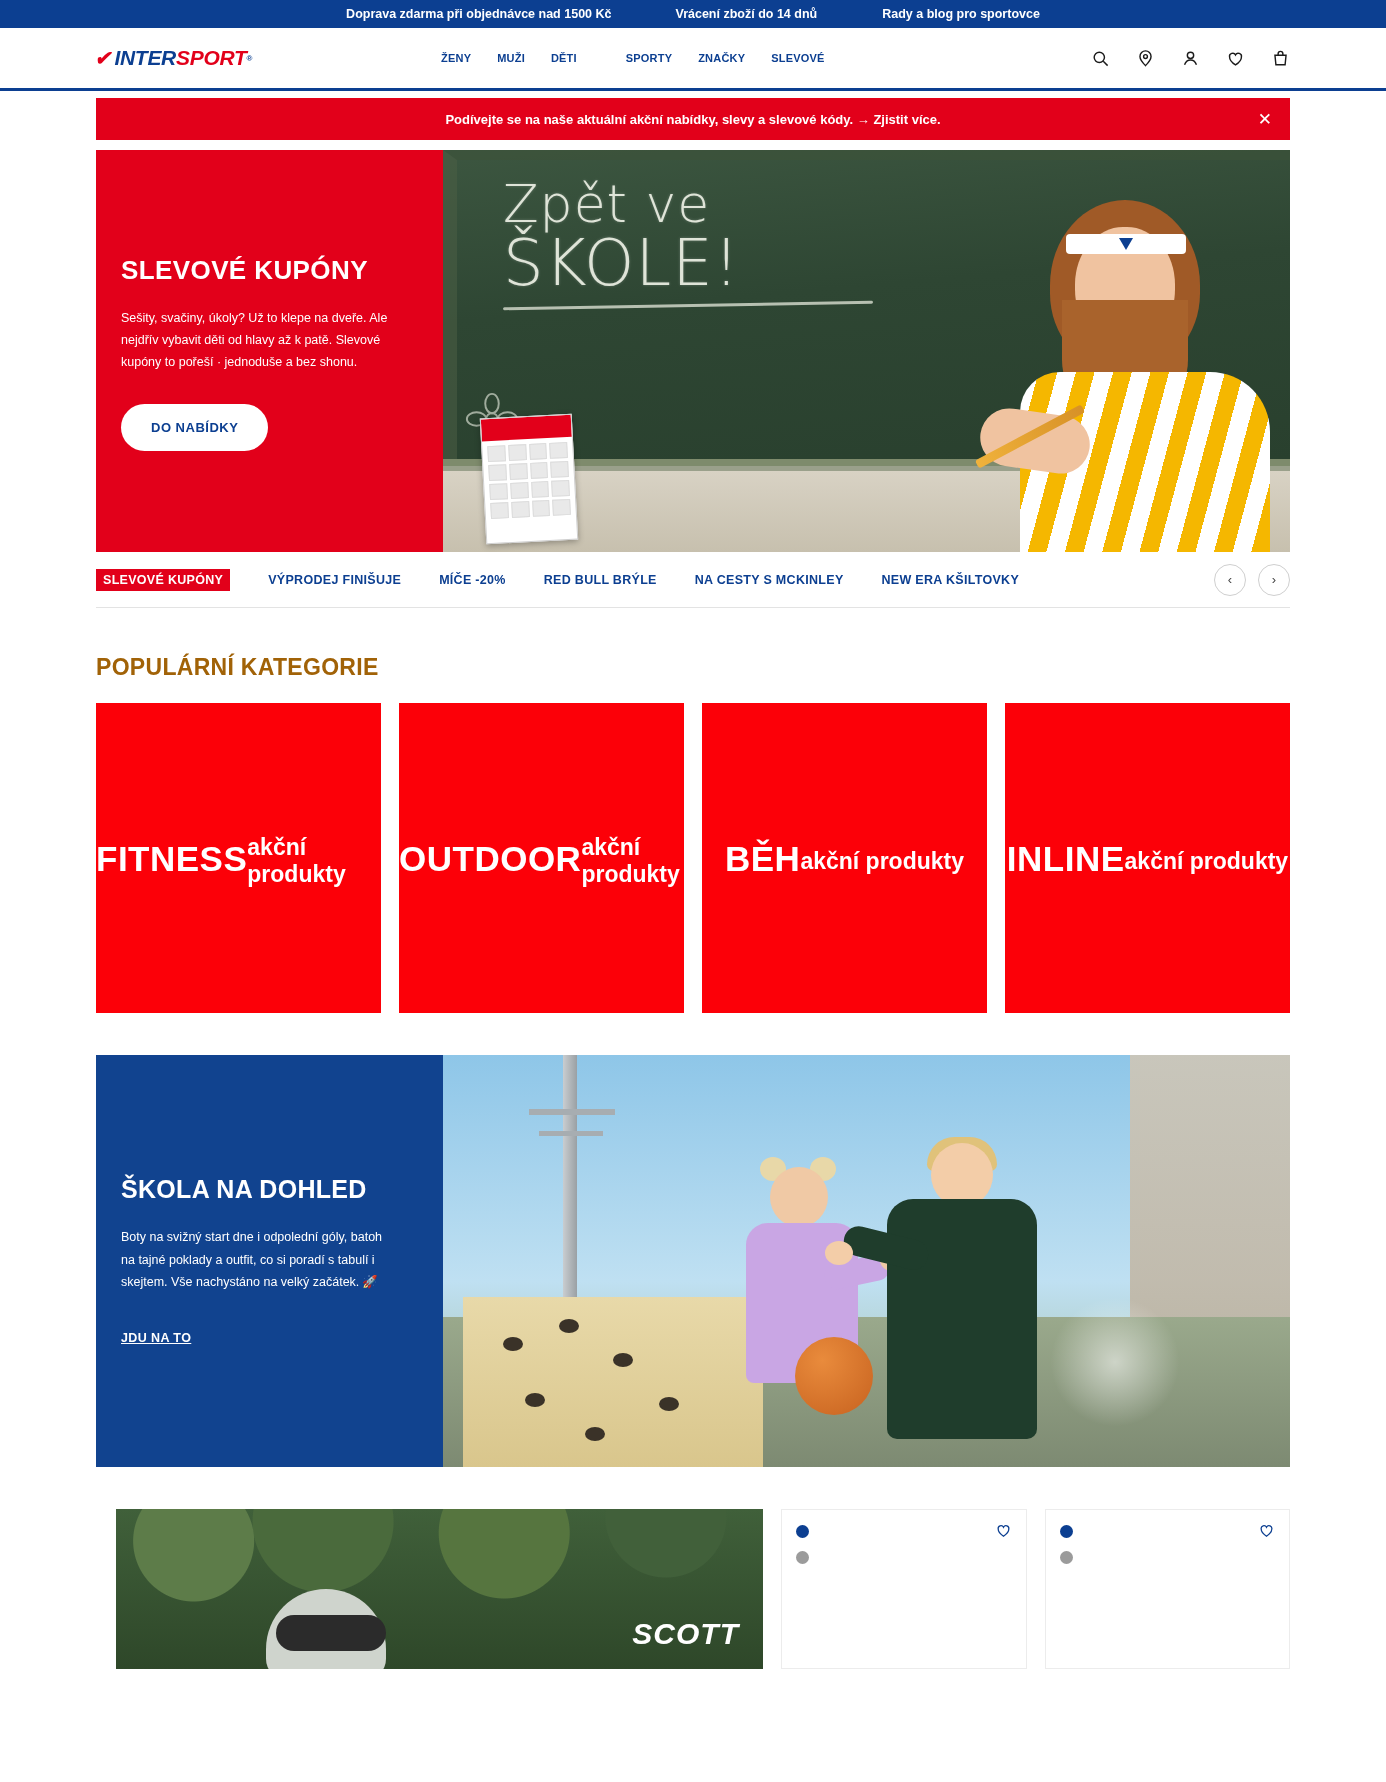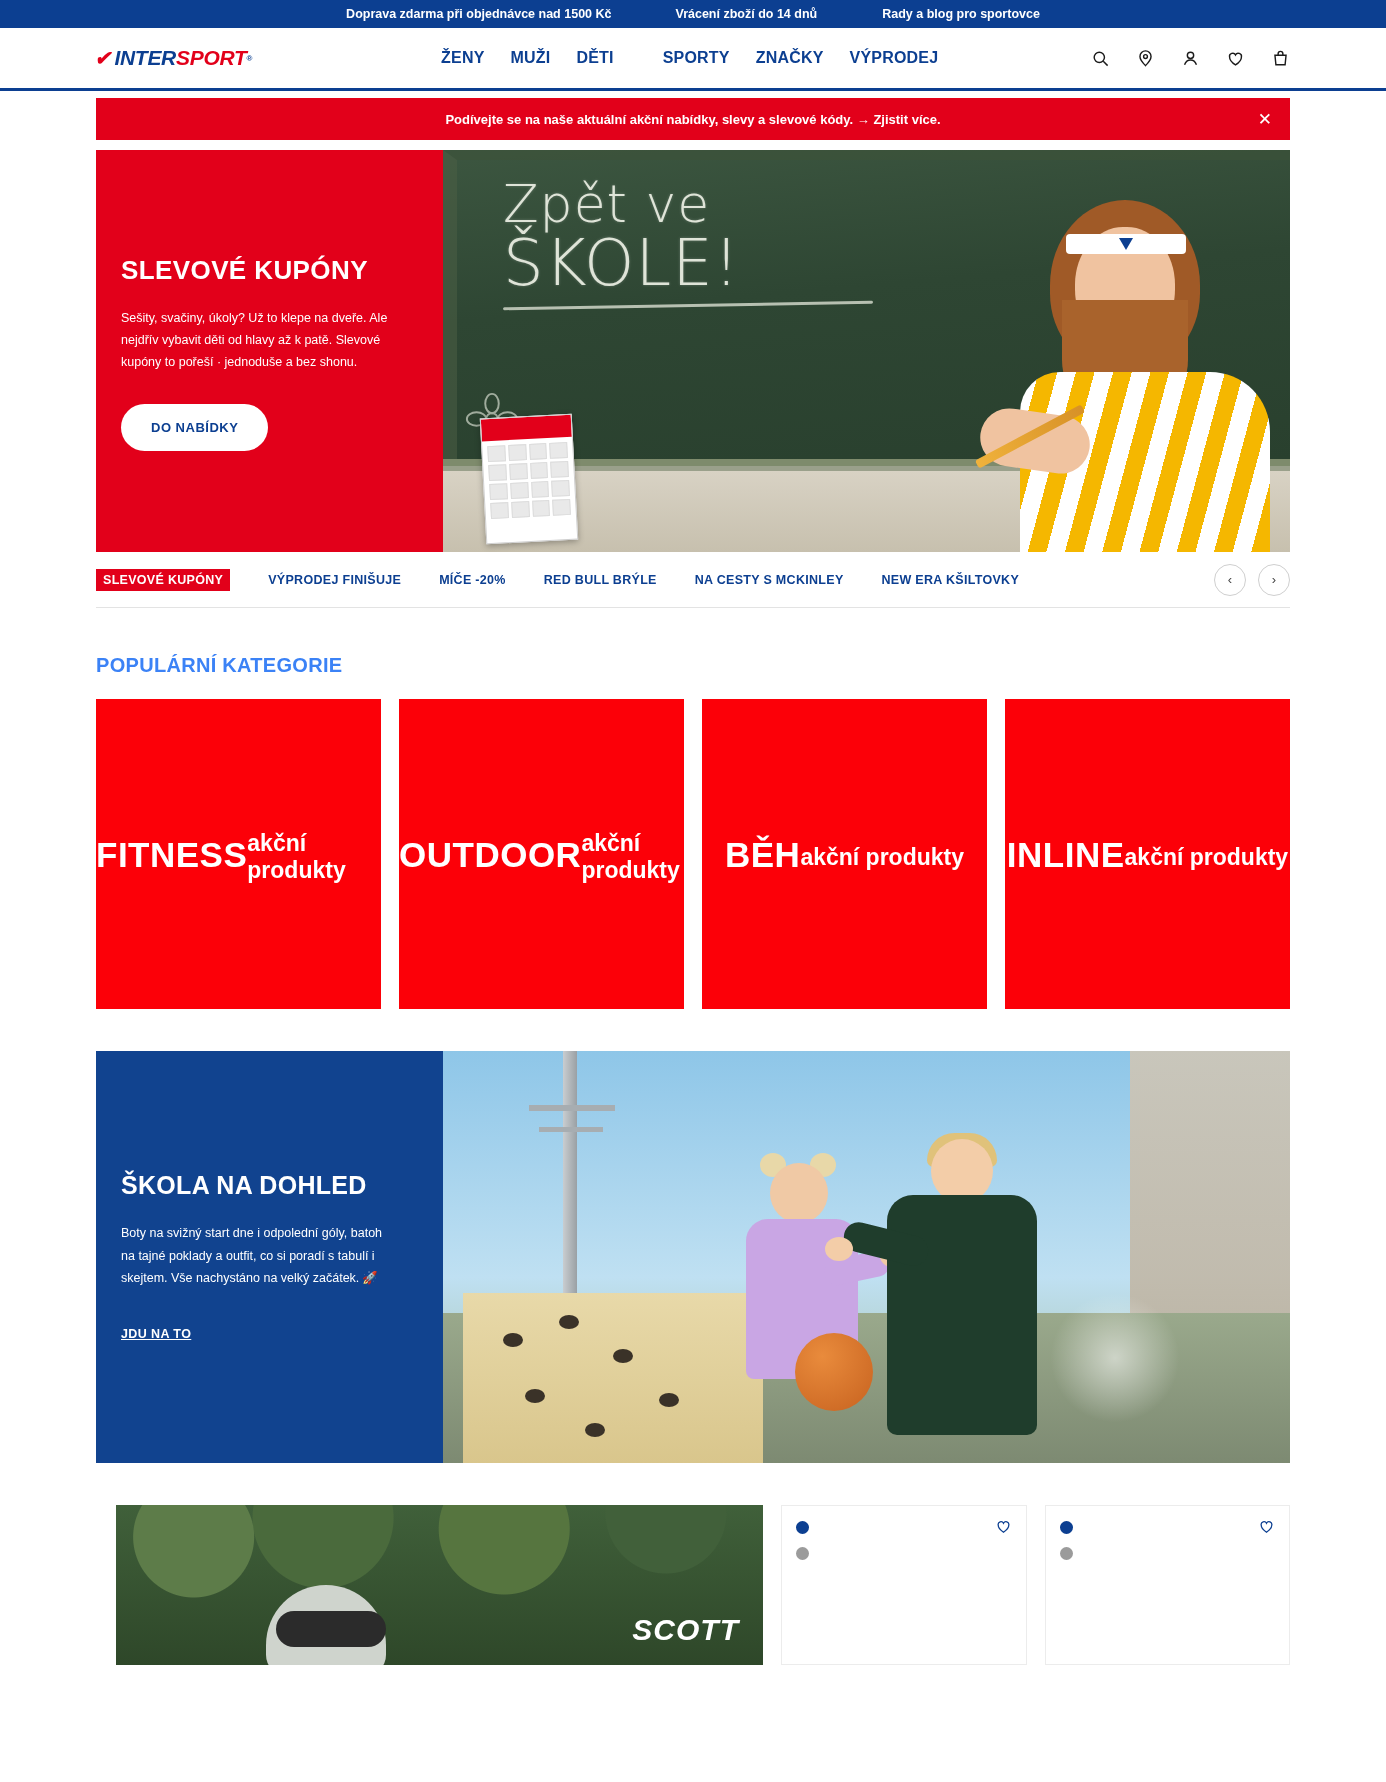--- a/index.html
+++ b/index.html
@@ -58,21 +58,21 @@
   }
   .logo .inter { color: #0c3f91; font-weight: 900; font-style: italic; }
   .logo .sport { color: #e2001a; font-weight: 900; font-style: italic; }
   .logo .tm { font-size: 8px; vertical-align: top; color: #0c3f91; }
 
   .main-nav {
     display: flex;
     align-items: center;
     gap: 0;
     margin-left: 176px;
-    font-size: 16px;
+    font-size: 11px;
     font-weight: bold;
     color: #0c3f91;
     letter-spacing: 0.2px;
   }
   .main-nav a { color: #0c3f91; text-decoration: none; padding: 0 13px; white-space: nowrap; }
   .main-nav .group-2 { margin-left: 23px; }
 
   .header-icons {
     margin-left: auto;
     display: flex;
@@ -268,22 +268,22 @@
     width: 32px; height: 32px; border-radius: 50%;
     border: 1px solid #cfcfcf; background: #ffffff;
     display: flex; align-items: center; justify-content: center;
     color: #444; font-size: 13px; cursor: pointer;
     font-family: "Liberation Sans", sans-serif;
   }
 
   
   .section-title {
     margin: 46px 96px 22px 96px;
-    color: #3b82f6;
-    font-size: 20px;
+    color: #a16207;
+    font-size: 23px;
     font-weight: bold;
     letter-spacing: 0.3px;
   }
   .cat-grid {
     margin: 0 96px;
     display: grid;
     grid-template-columns: repeat(4, 1fr);
     gap: 18px;
   }
   .cat-card {
@@ -461,21 +461,21 @@
       <span class="sport">SPORT</span>
       <span class="tm">®</span>
   </div>
 
   <nav class="main-nav">
     <a href="#">ŽENY</a>
     <a href="#">MUŽI</a>
     <a href="#">DĚTI</a>
     <a href="#" class="group-2">SPORTY</a>
     <a href="#">ZNAČKY</a>
-    <a href="#">VÝPRODEJ</a>
+    <a href="#">SLEVOVÉ</a>
   </nav>
 
   <div class="header-icons">
     <span>
       <svg width="19" height="19" viewBox="0 0 24 24" fill="none" stroke="#1b1b1b" stroke-width="1.8">
         <circle cx="10.5" cy="10.5" r="6.5"></circle>
           <line x1="15.5" y1="15.5" x2="21" y2="21"></line>
       </svg>
     </span>
     <span>

